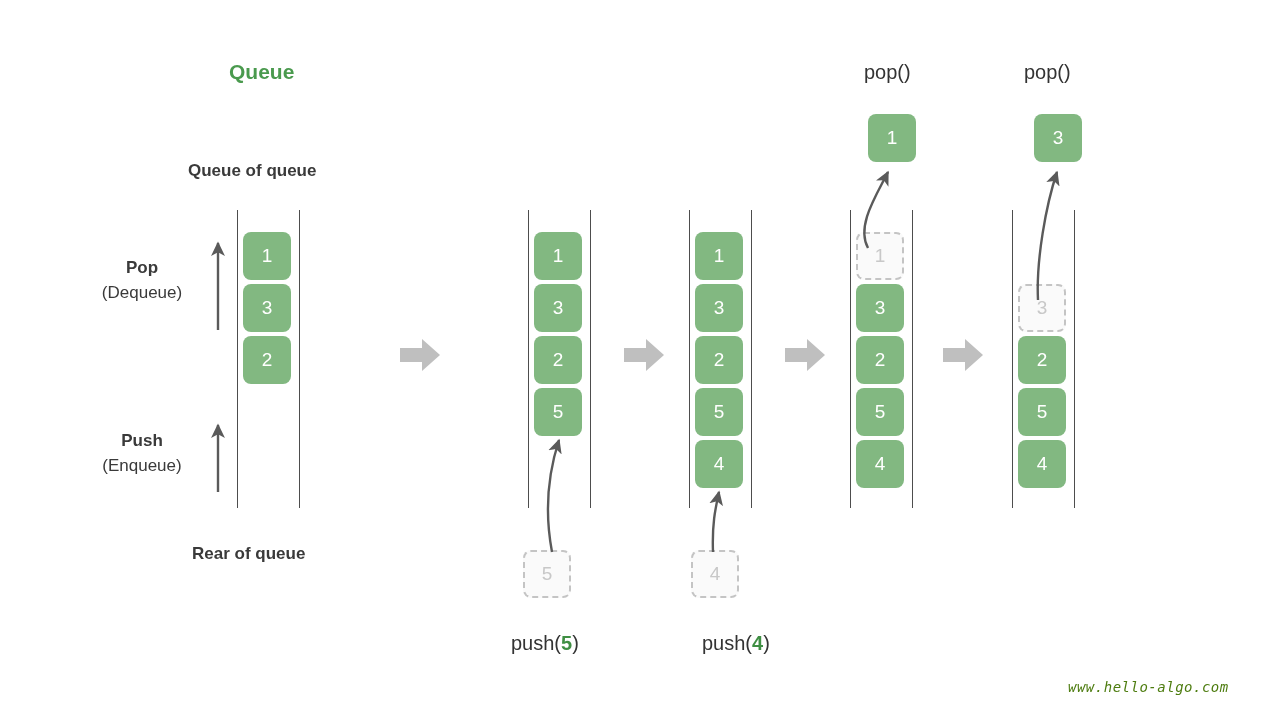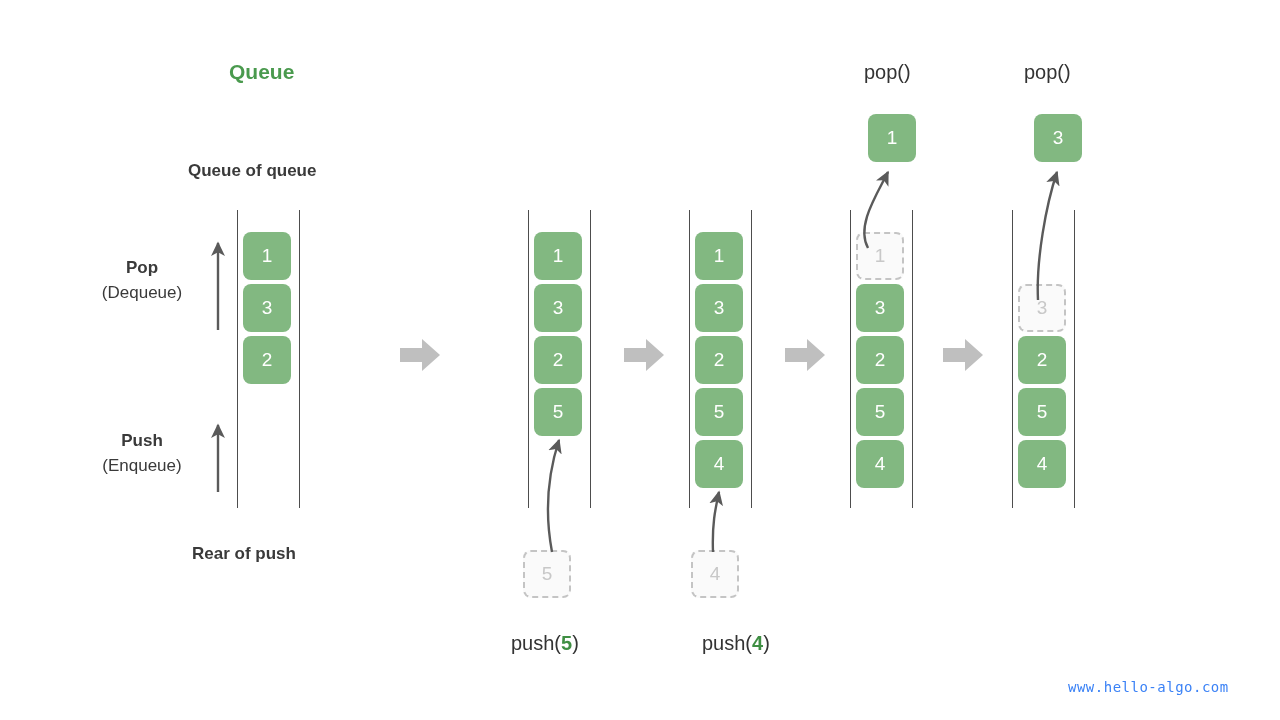--- a/index.html
+++ b/index.html
@@ -33,22 +33,23 @@
   .opfont{
     position:absolute;
     font-family:Liberation Sans, sans-serif;
     font-size:20px;color:#333333;white-space:nowrap;
   }
   .opfont .num{color:#3f8f43;font-weight:bold;}
 
   .watermark{
     position:absolute;
     font-family:"DejaVu Sans Mono", monospace;
-    font-size:14px;color:#3b82f6;white-space:nowrap;
+    font-size:14px;color:#4d7c0f;white-space:nowrap;
     letter-spacing:.5px;
+    font-style:italic;
   }
 
   
   .rail{position:absolute;width:1px;background:#4d4d4d;}
 
   
   .box{
     position:absolute;
     width:48px;height:48px;
     border-radius:8px;
@@ -71,21 +72,21 @@
   #ov{position:absolute;left:0;top:0;width:1280px;height:720px;pointer-events:none;}
 </style>
 </head>
 <body>
 
 <div id="stage">
 
   <div class="title" style="left:229px;top:60px;">Queue</div>
 
   <div class="lbl" style="left:188px;top:161px;">Queue of queue</div>
-  <div class="lbl" style="left:192px;top:544px;">Rear of push</div>
+  <div class="lbl" style="left:192px;top:544px;">Rear of queue</div>
 
   <div class="side-lbl" style="left:57px;top:255px;">
     <div class="l1">Pop</div>
     <div class="l2">(Dequeue)</div>
   </div>
 
   <div class="side-lbl" style="left:57px;top:428px;">
     <div class="l1">Push</div>
     <div class="l2">(Enqueue)</div>
   </div>

